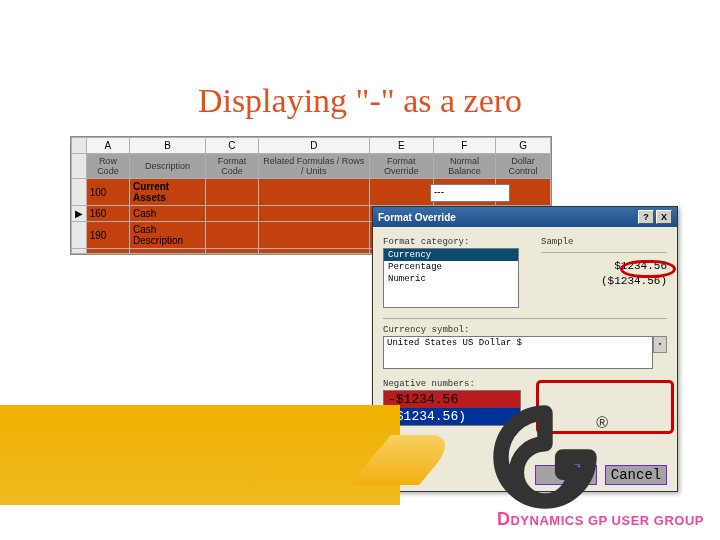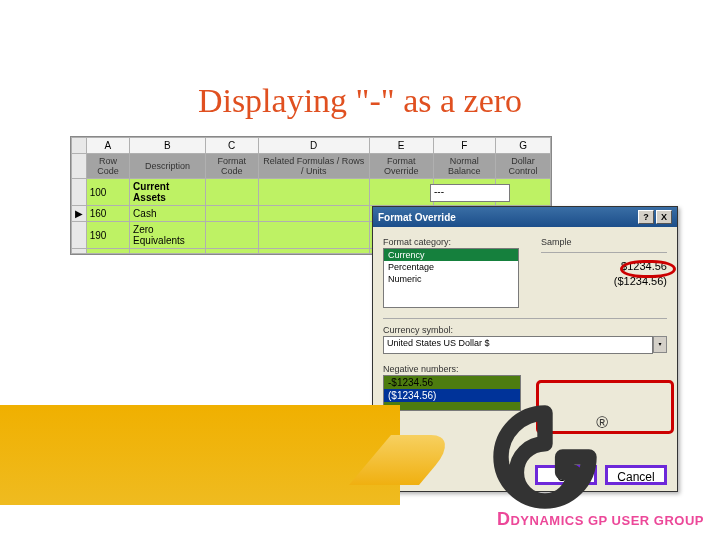--- a/index.html
+++ b/index.html
@@ -40,21 +40,21 @@
     width:100%;
     background:#fff;
   }
   .grid-table th, .grid-table td {
     border:1px solid #b0b0b0;
     padding:2px 3px;
     text-align:center;
     background:#f4f4f4;
     font-weight:normal;
   }
-  .grid-table td { background:#bef264; text-align:left; }
+  .grid-table td { background:#c2410c; text-align:left; }
   .grid-table .colhead { background:#e8e8e8; }
   .grid-table .hdr2 td { font-size:9px; color:#333; background:#a3a3a3; text-align:center; }
   .grid-table .cur td.label { font-weight:bold; }
   .rowmarker { width:14px; background:#e8e8e8 !important; text-align:center; }
   .small-field {
     position:absolute;
     left:430px; top:184px;
     width:80px; height:18px;
     border:1px solid #7a7a7a;
     background:#fff;
@@ -82,40 +82,40 @@
   }
   .dlg-title .tbtns { display:flex; gap:2px; }
   .dlg-title .tb {
     width:16px; height:14px;
     background:#d4d0c8;
     border:1px solid #fff;
     border-right-color:#555; border-bottom-color:#555;
     font-size:9px; line-height:12px; text-align:center;
     color:#000;
   }
-  .dlg-body { padding:8px 10px 6px; }
+  .dlg-body { padding:8px 10px 6px;font-family:Liberation Mono, monospace; }
   .lbl { display:block; margin:2px 0 1px; color:#333; font-size:9px; }
   .group-line { border-top:1px solid #aaa; height:1px; margin:5px 0 6px; }
   .listbox {
     width:136px; height:60px;
     background:#fff; border:1px solid #7a7a7a;
     overflow:hidden;
     font-size:9px;
   }
   .listbox div { padding:1px 4px; }
-  .listbox .sel { background:#15803d; color:#fff; }
+  .listbox .sel { background:#0c4a6e; color:#fff; }
   .input {
-    height:18px; border:1px solid #7a7a7a; background:#fff;
+    height:33px; border:1px solid #7a7a7a; background:#fff;
     font-size:9px; padding:1px 3px;
   }
   .input.full { width:calc(100% - 0px); }
   .neglist {
     width:138px; height:36px;
-    background:#4d7c0f; border:1px solid #7a7a7a;
-    font-size:10px;
+    background:#b91c1c; border:1px solid #7a7a7a;
+    font-size:13px;
   }
   .neglist div { padding:1px 4px; }
   .neglist .sel { background:#003399; color:#fff; }
   .dlg-row { display:flex; gap:18px; }
   .dlg-col { flex:1; }
   .sample-box { font-size:11px; text-align:right; line-height:1.4; }
   .circle-red {
     border:3px solid #cc0000; border-radius:50%/60%;
     position:absolute; pointer-events:none;
   }
@@ -126,23 +126,23 @@
   .up-down { display:flex; flex-direction:column; }
   .ud-btn {
     width:14px; height:8px; background:#d4d0c8;
     border:1px solid #888; font-size:6px; line-height:6px; text-align:center;
   }
   .btnbar {
     position:absolute; bottom:6px; right:10px; display:flex; gap:8px;
   }
   .btn {
     width:62px; height:20px;
-    background:#ffffff;
-    border:3px solid #6d28d9;
-    font-size:12px;
+    background:#a3a3a3;
+    border:1px solid #6d28d9;
+    font-size:14px;
     text-align:center; line-height:18px;
   }
   .gold-band {
     position:absolute;
     left:0; top:405px;
     width:400px; height:100px;
     background:linear-gradient(#f0b000,#efbb20);
   }
   .gold-band::after{
     content:"";
@@ -218,21 +218,21 @@
       <td>Cash</td>
       <td></td>
           <td></td>
           <td></td>
           <td></td>
           <td></td>
     </tr>
     <tr>
       <td class="rowmarker"></td>
       <td>190</td>
-      <td>Zero Equivalents</td>
+      <td>Cash Description</td>
       <td></td>
           <td></td>
           <td></td>
           <td></td>
           <td></td>
     </tr>
     <tr>
       <td class="rowmarker"></td>
       <td></td>
           <td></td>

